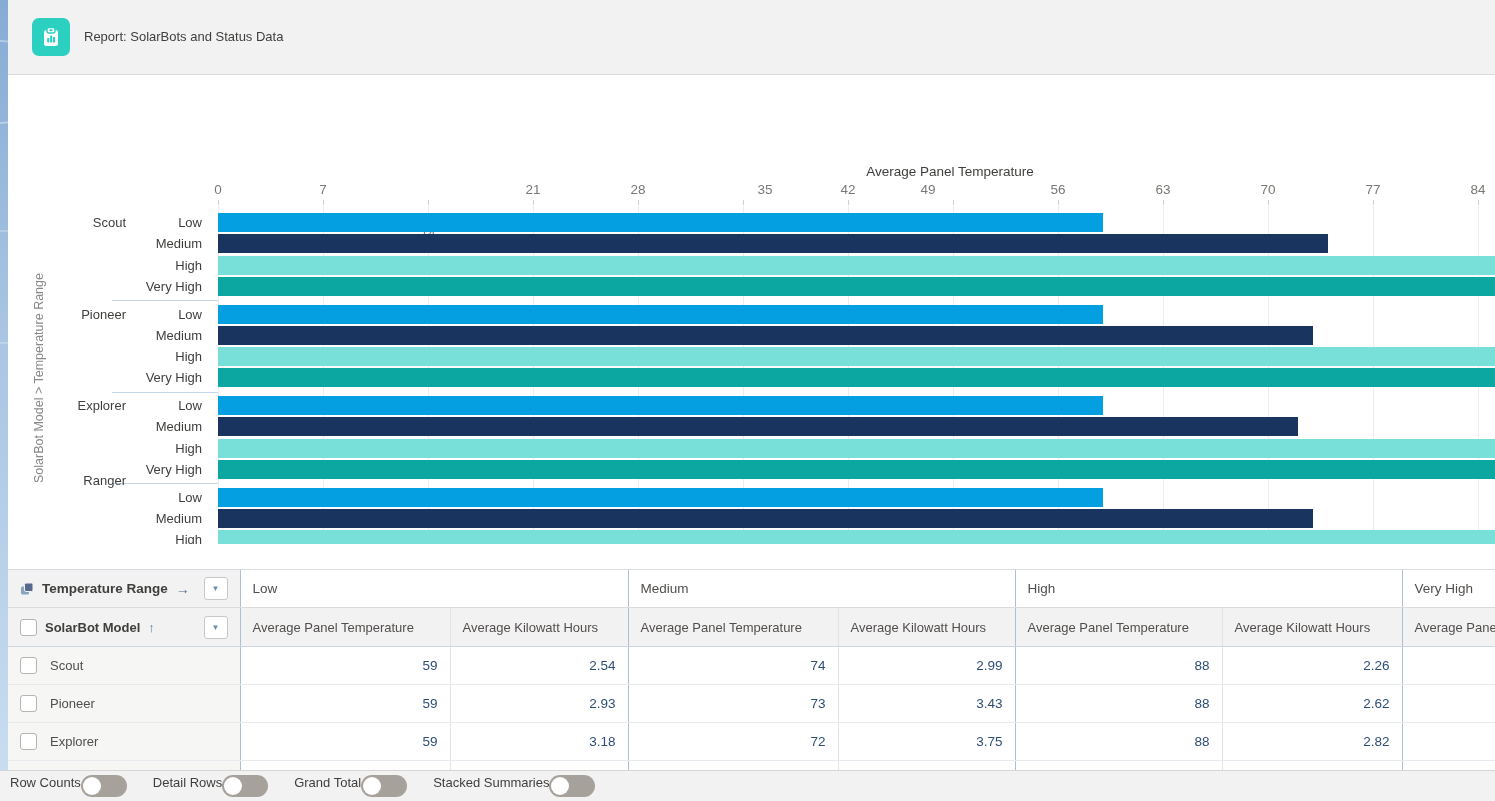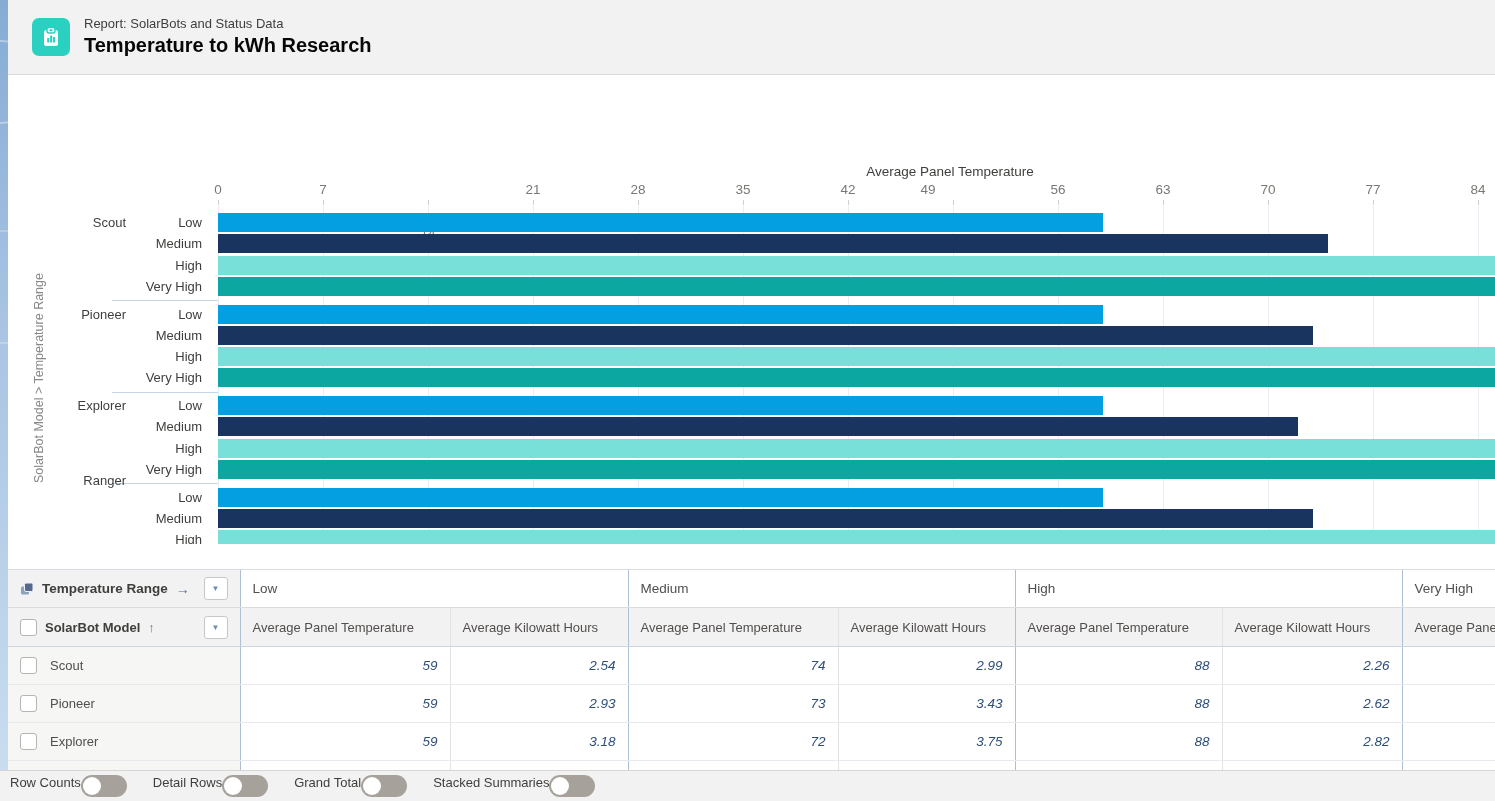--- a/index.html
+++ b/index.html
@@ -49,21 +49,21 @@
            background:#fff;text-align:left;font-weight:400;color:#514f4d;font-size:13.5px;}
   tr.r1 th.lcell{background:#f3f2f2;}
   tr.r2 th{height:39px;background:#f3f2f2;border-bottom:1px solid #ccd6e0;text-align:left;
            font-weight:400;color:#514f4d;}
   .gb{border-left:1px solid #aebfd2;}
   .ss{border-left:1px solid #e3e3e2;}
   tr.dr td{height:38px;border-bottom:1px solid #e7ebef;background:#fff;}
   tr.dr td.rowhead{background:#f6f6f5;color:#514f4d;}
   tr.stub td{height:12px;background:#fff;border-bottom:none;}
   tr.stub td.rowhead{background:#f6f6f5;}
-  td.num{text-align:right;color:#2e4e78;font-size:13.5px;font-style:italic;}
+  td.num{text-align:right;color:#2e4e78;font-size:13.5px;}
   .lh{display:flex;align-items:center;gap:8px;}
   .hlabel{font-weight:700;color:#3e3e3c;}
   .arrowg{color:#54698d;font-size:14px;}
   .arrowb{color:#4d7fb0;font-size:13px;}
   .dd{margin-left:auto;width:24px;height:23px;border:1px solid #c9c7c5;border-radius:3px;
       background:#fff;color:#6b8cab;font-size:8px;display:flex;align-items:center;
       justify-content:center;flex:0 0 auto;cursor:pointer;}
   .cb{display:inline-block;width:15px;height:15px;border:1px solid #b7b5b3;border-radius:3px;
       background:#fff;vertical-align:middle;flex:0 0 auto;}
   .rowhead .cb{margin-right:13px;}
@@ -86,21 +86,20 @@
       <rect x="5" y="5" width="14" height="16" rx="2.5" fill="#ffffff"></rect>
       <rect x="8" y="2.5" width="8" height="5.5" rx="2" fill="#ffffff" stroke="#2bd0c1" stroke-width="1.4"></rect>
       <rect x="10.4" y="4.2" width="3.2" height="2" rx="1" fill="#2bd0c1"></rect>
       <rect x="8.2" y="13" width="2.1" height="4.5" rx="0.5" fill="#2bd0c1"></rect>
       <rect x="11.1" y="10.5" width="2.1" height="7" rx="0.5" fill="#2bd0c1"></rect>
       <rect x="14" y="12" width="2.1" height="5.5" rx="0.5" fill="#2bd0c1"></rect>
     </svg>
   </div>
   <div class="hdr-text">
     <div class="hdr-sub">Report: SolarBots and Status Data</div>
-    <div class="hdr-ttl">Temperature to kWh Research</div>
   </div>
 </div>
 
 <div class="panel">
 
   <div class="chart" id="chart">
     <div class="chart-title">Average Panel Temperature</div>
     <div class="yaxis">SolarBot Model &gt; Temperature Range</div>
   <div class="gridline" style="left: 210px;"></div>
       <div class="tickmark" style="left: 210px;"></div>
@@ -112,21 +111,21 @@
       <div class="tickmark" style="left: 420px;"></div>
       <div class="tick-label" style="left: 420px; margin-top: 44px;">14</div>
       <div class="gridline" style="left: 525px;"></div>
       <div class="tickmark" style="left: 525px;"></div>
       <div class="tick-label" style="left: 525px;">21</div>
       <div class="gridline" style="left: 630px;"></div>
       <div class="tickmark" style="left: 630px;"></div>
       <div class="tick-label" style="left: 630px;">28</div>
       <div class="gridline" style="left: 735px;"></div>
       <div class="tickmark" style="left: 735px;"></div>
-      <div class="tick-label" style="left: 735px;">35</div>
+      <div class="tick-label" style="left: 757px;">35</div>
       <div class="gridline" style="left: 840px;"></div>
       <div class="tickmark" style="left: 840px;"></div>
       <div class="tick-label" style="left: 840px;">42</div>
       <div class="gridline" style="left: 945px;"></div>
       <div class="tickmark" style="left: 945px;"></div>
       <div class="tick-label" style="left: 920px;">49</div>
       <div class="gridline" style="left: 1050px;"></div>
       <div class="tickmark" style="left: 1050px;"></div>
       <div class="tick-label" style="left: 1050px;">56</div>
       <div class="gridline" style="left: 1155px;"></div>

